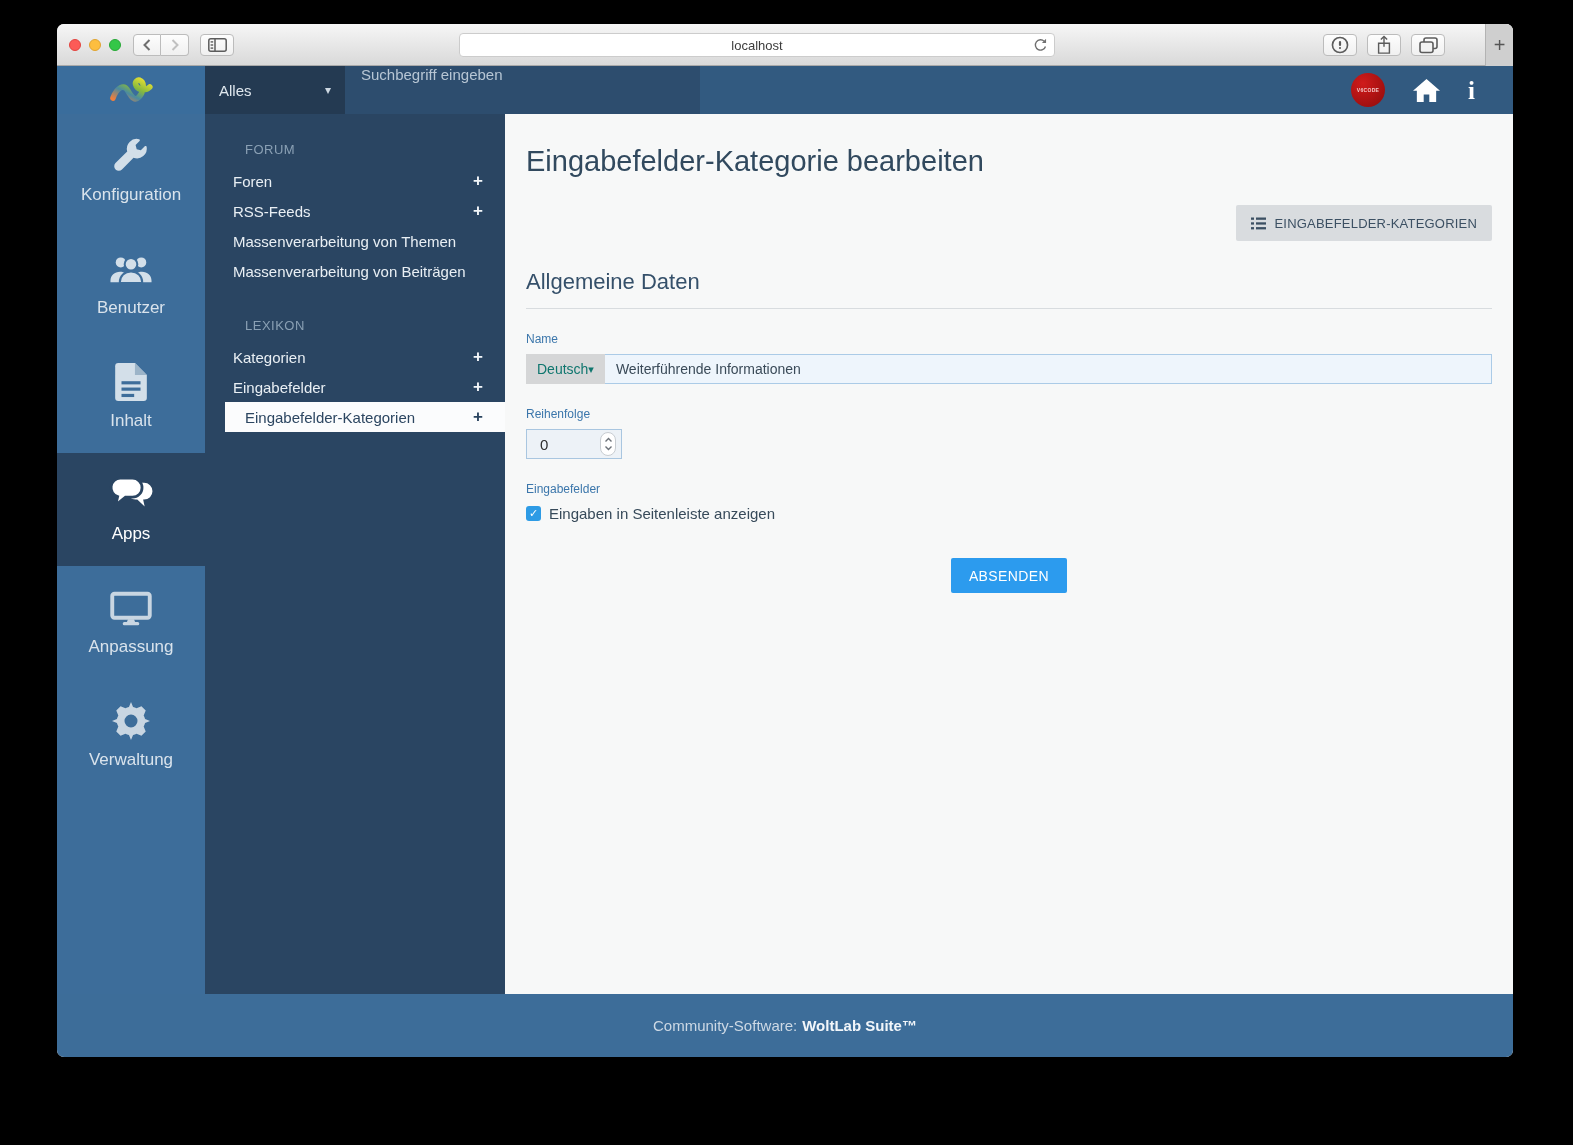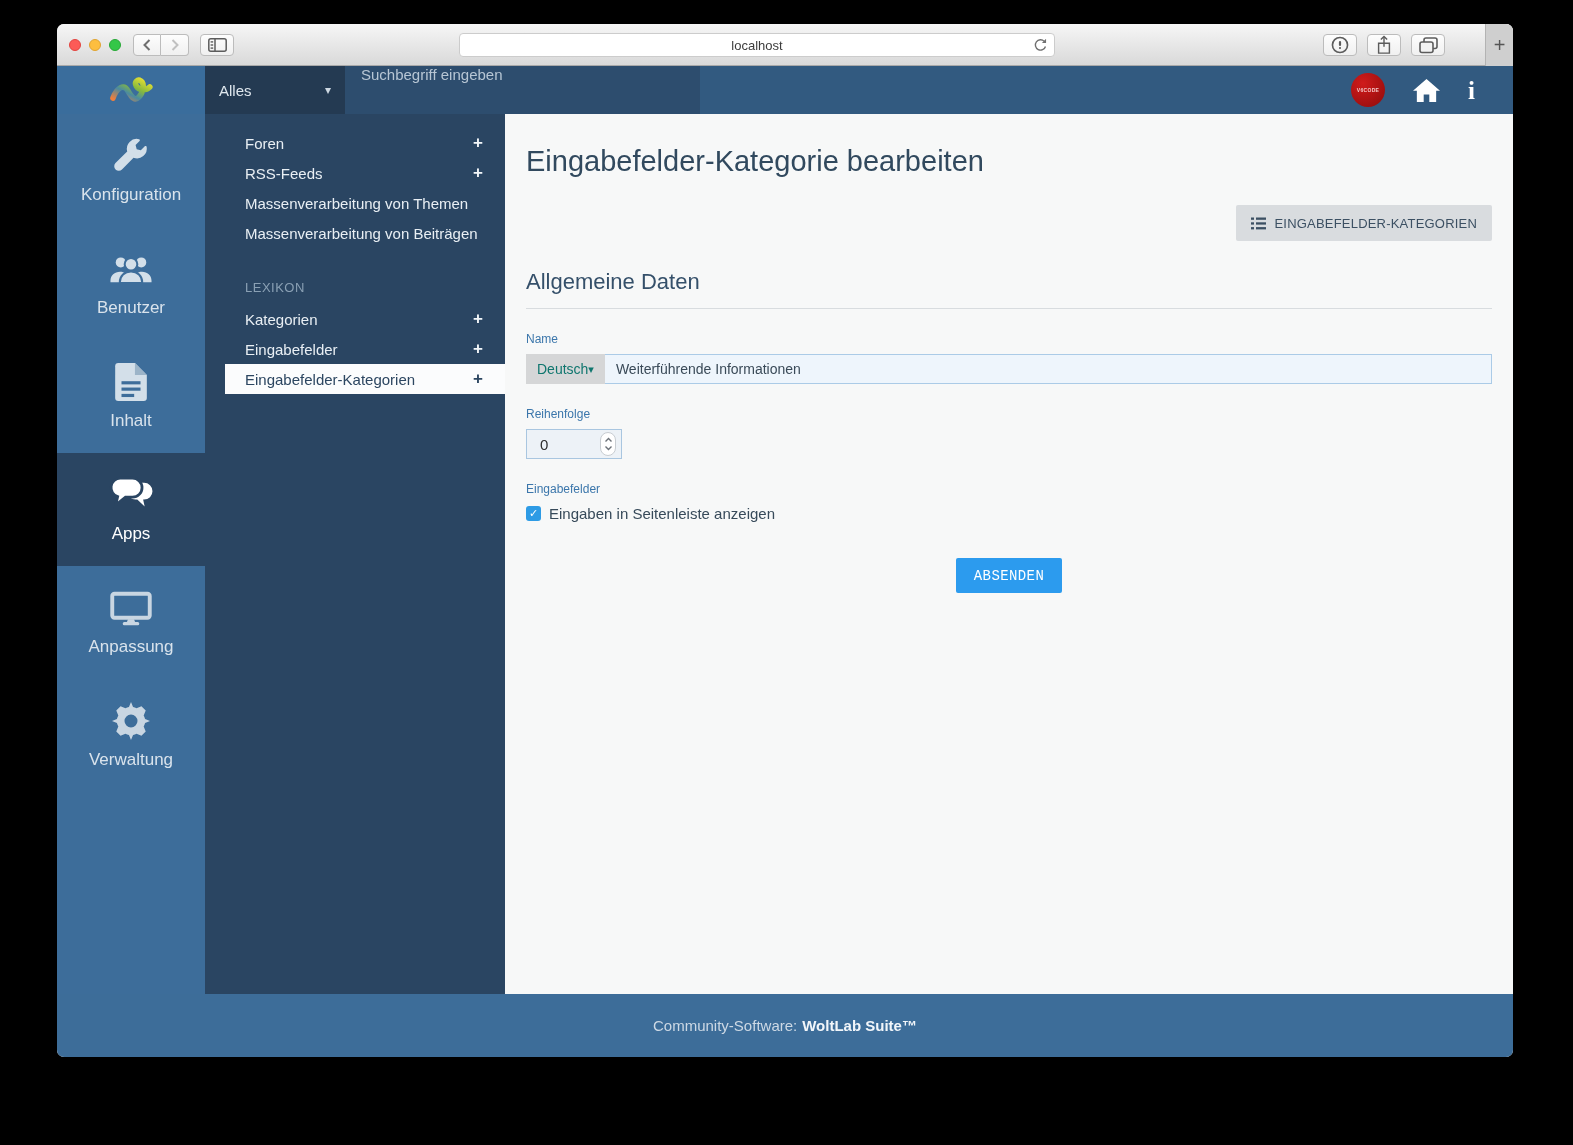--- a/index.html
+++ b/index.html
@@ -56,21 +56,21 @@
   .sidebar { width:148px; background:#3d6d9a; flex:0 0 148px; }
   .nav-item { height:113px; display:flex; flex-direction:column; align-items:center; justify-content:center;
               color:#d9e3ec; cursor:pointer; }
   .nav-item .nav-label { font-size:17px; margin-top:9px; }
   .nav-item.active { background:#2a4562; color:#fff; }
   .nav-icon { height:40px; display:flex; align-items:center; justify-content:center; }
 
   .menu { width:300px; background:#2a4562; flex:0 0 300px; padding-top:14px; }
   .menu-section-title { color:#8aa0b4; font-size:13px; letter-spacing:.5px; padding:14px 0 9px 40px; }
   .menu-item { height:30px; display:flex; align-items:center; color:#e9eff4; font-size:15px;
-               padding-left:40px; position:relative; cursor:pointer; }
+               padding-left:28px; position:relative; cursor:pointer; }
   .menu-item .plus { position:absolute; right:22px; font-weight:700; font-size:17px; color:#f2f6f9; }
   .menu-item.active { background:#fbfcfd; color:#2c4661; margin-left:20px; padding-left:20px; }
   .menu-item.active .plus { color:#2c4661; }
   .menu-gap { height:18px; }
 
   
   .main { flex:1; background:#f7f8f8; padding:0 21px; position:relative; }
   .page-title { margin-top:31px; font-size:29px; font-weight:300; color:#31495e; }
   .btn-row { display:flex; justify-content:flex-end; margin-top:27px; }
   .gray-btn { height:36px; background:#d9dcdf; border:none; border-radius:2px; display:flex; align-items:center;
@@ -90,21 +90,21 @@
   .num-input { width:52px; border:none; background:transparent; outline:none; font-size:15px; color:#2e2e2e;
                padding-left:11px; font-family:"Liberation Sans", sans-serif; }
   .stepper { margin-left:auto; width:16px; height:24px; background:#fff; border:1px solid #c8cdd2; border-radius:8px;
              display:flex; align-items:center; justify-content:center; cursor:pointer; }
   .checkbox-row { margin-top:9px; display:flex; align-items:center; gap:8px; }
   .checkbox { width:15px; height:15px; border-radius:3px; background:#2d9be5; color:#fff; font-size:11px;
               display:flex; align-items:center; justify-content:center; cursor:pointer; }
   .checkbox-label { font-size:15px; color:#374a5a; }
   .submit-row { margin-top:36px; display:flex; justify-content:center; }
   .submit-btn { background:#2c9bee; color:#fff; border:none; border-radius:2px; font-size:14px; letter-spacing:.4px;
-                padding:0 18px; height:35px; cursor:pointer; font-family:Liberation Mono, monospace; }
+                padding:0 18px; height:35px; cursor:pointer; font-family:Liberation Sans, sans-serif; }
 
   
   .footer { height:63px; flex:0 0 63px; background:#3d6d99; display:flex; align-items:center; justify-content:center;
             gap:5px; font-size:15px; color:#cdd9e5; }
   .footer b { color:#f2f6fa; }
 
   svg { display:block; }
 </style>
 </head>
 <body>
@@ -286,20 +286,21 @@
         <span class="nav-icon">
           <svg width="38" height="38" viewBox="0 0 24 24">
             <path fill-rule="evenodd" fill="#c9d6e2" d="M12 0l1.3 3.1a9 9 0 0 1 2.2.9l3.1-1.3 2.7 2.7-1.3 3.1a9 9 0 0 1 .9 2.2L24 12l-3.1 1.3a9 9 0 0 1-.9 2.2l1.3 3.1-2.7 2.7-3.1-1.3a9 9 0 0 1-2.2.9L12 24l-1.3-3.1a9 9 0 0 1-2.2-.9l-3.1 1.3-2.7-2.7 1.3-3.1a9 9 0 0 1-.9-2.2L0 12l3.1-1.3a9 9 0 0 1 .9-2.2L2.7 5.4l2.7-2.7 3.1 1.3a9 9 0 0 1 2.2-.9zM12 7.9a4.1 4.1 0 1 0 0 8.2 4.1 4.1 0 0 0 0-8.2z"></path>
           </svg>
         </span>
         <span class="nav-label">Verwaltung</span>
       </div>
     </div>
 
     <div class="menu">
+      <div class="menu-section-title">FORUM</div>
 
       <div class="menu-item">
         <span>Foren</span>
         <span class="plus">+</span>
       </div>
       <div class="menu-item">
         <span>RSS-Feeds</span>
         <span class="plus">+</span>
       </div>
       <div class="menu-item">

